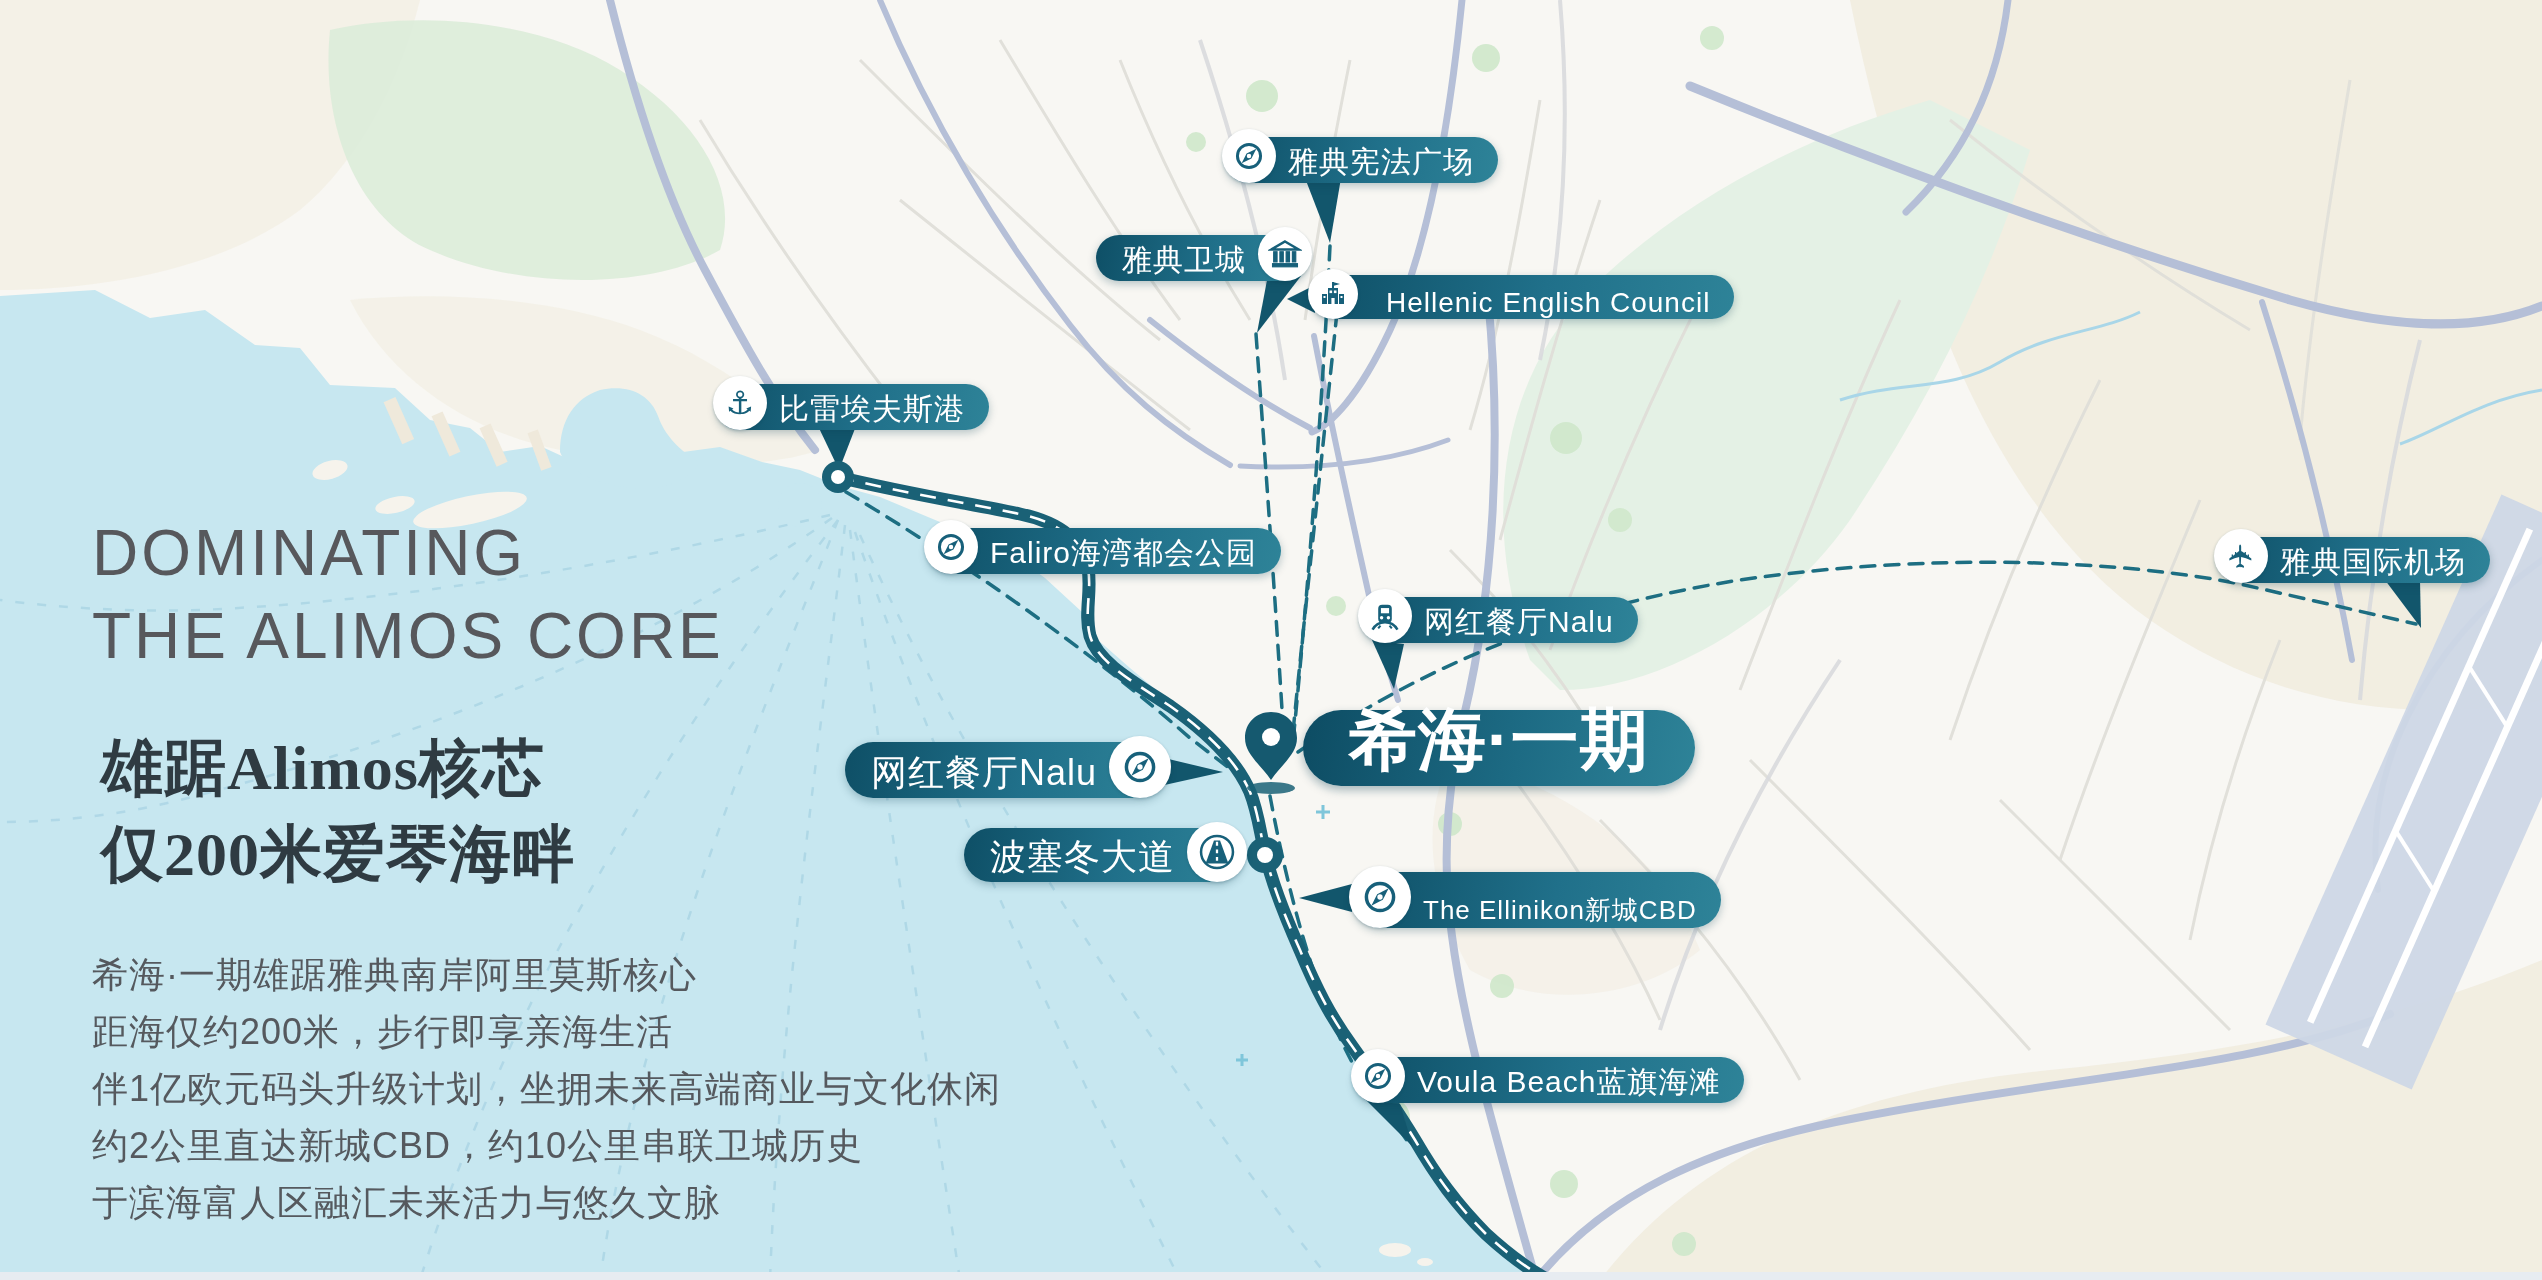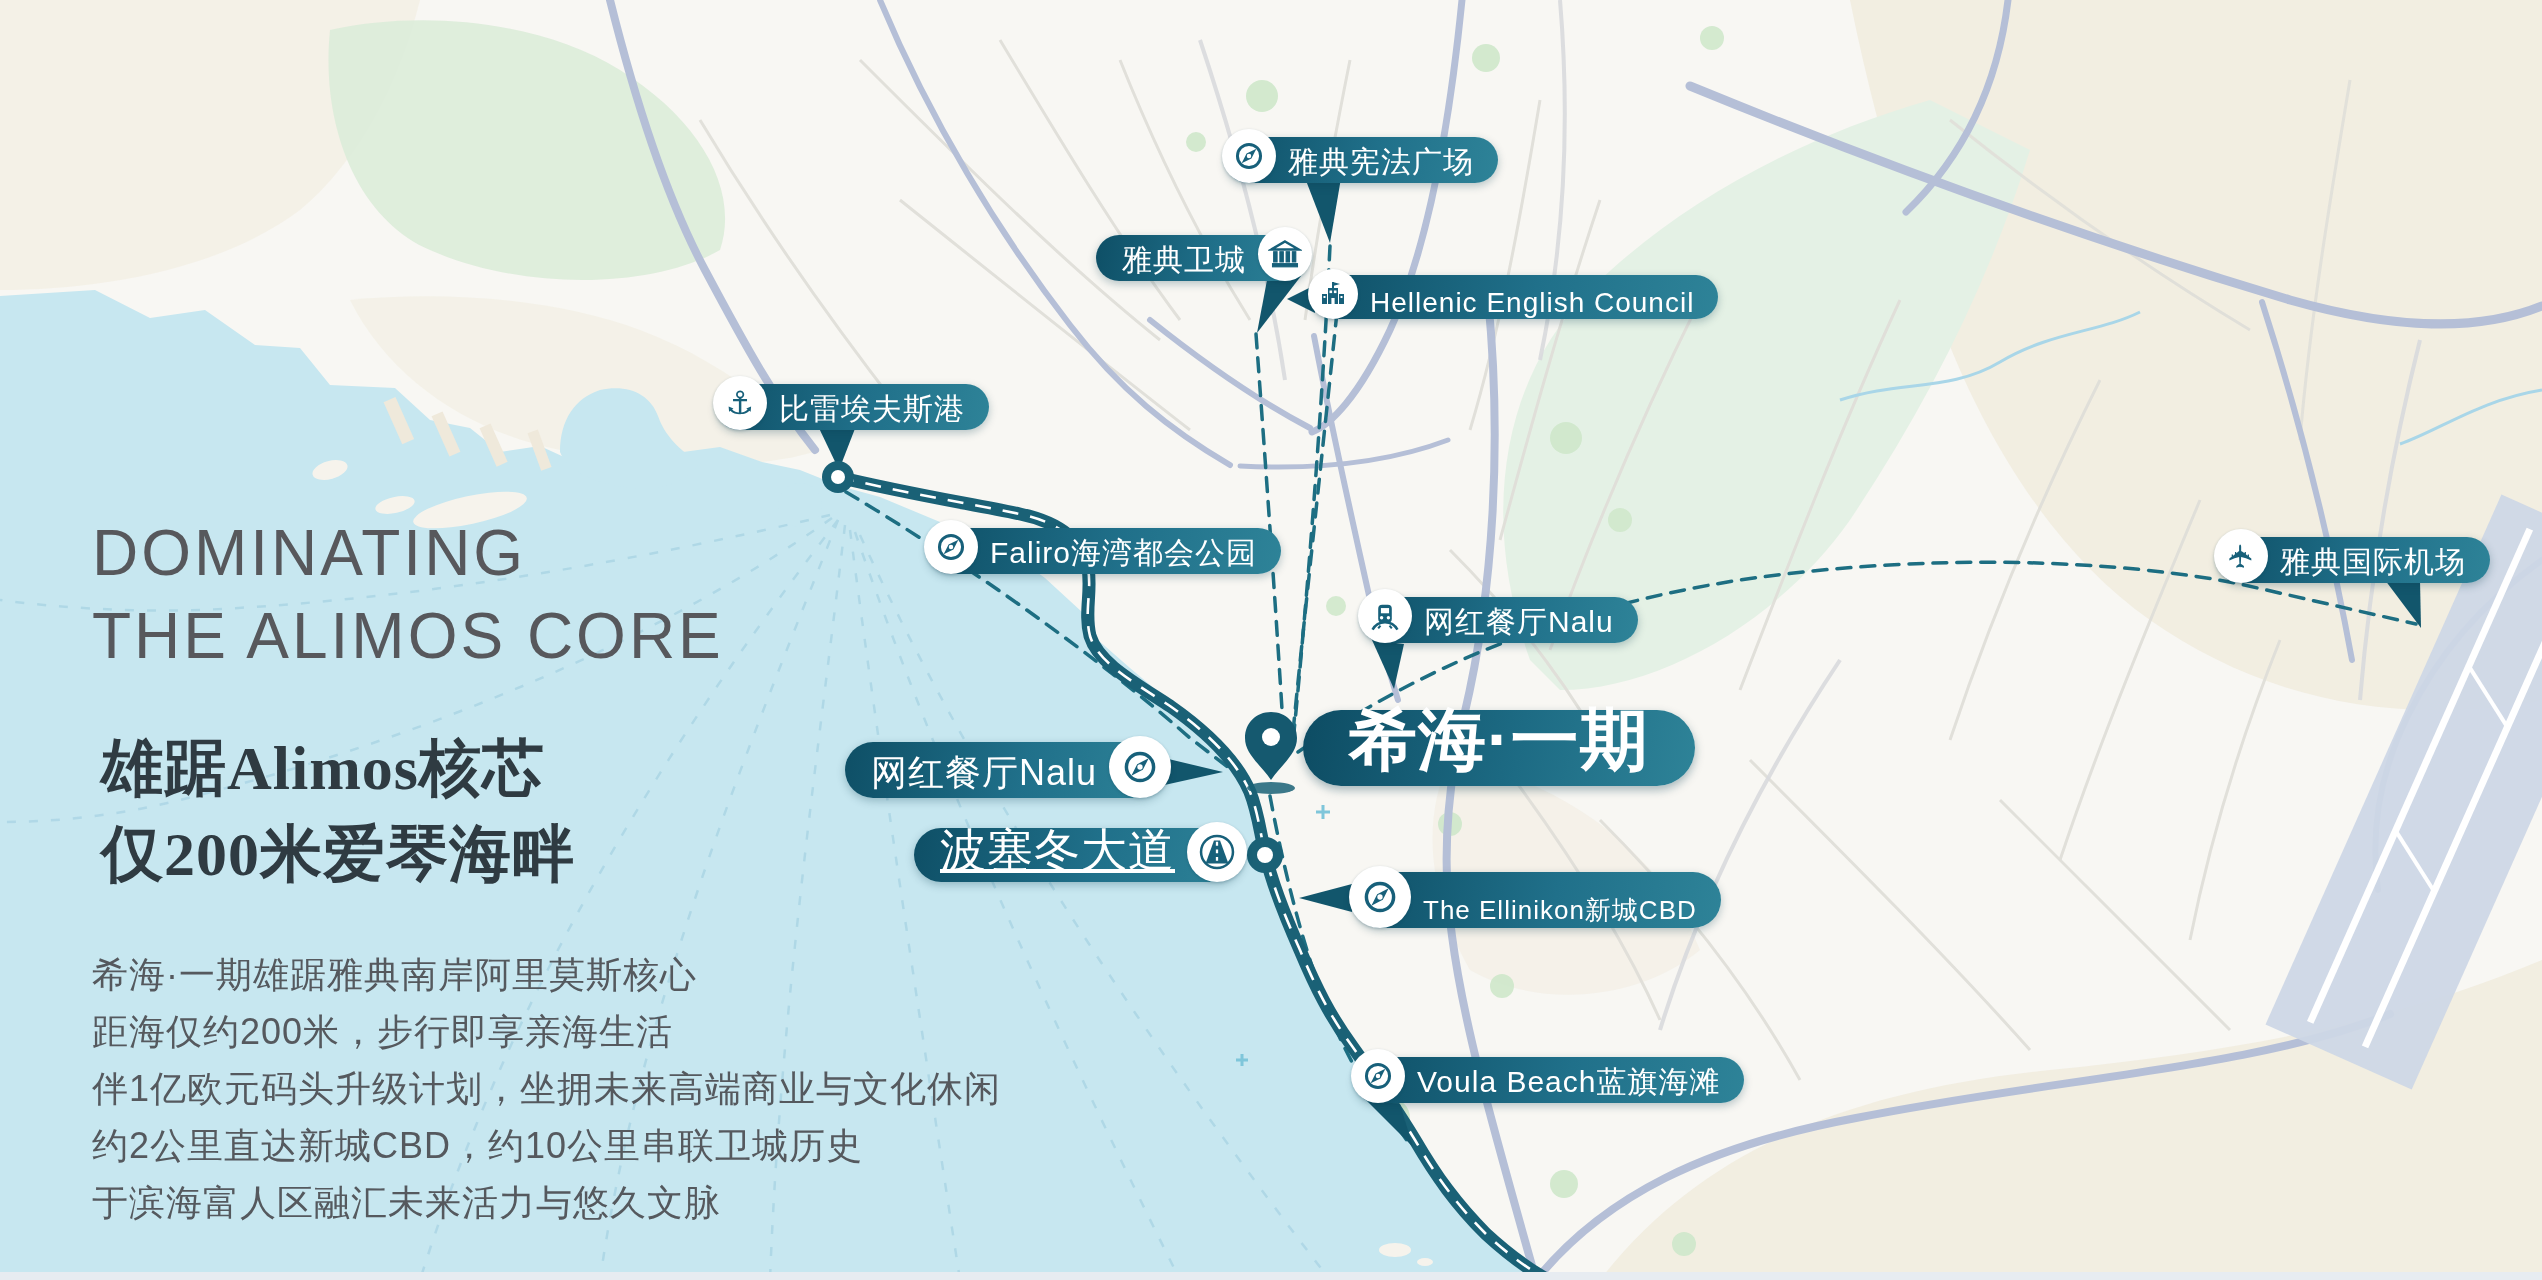--- a/index.html
+++ b/index.html
@@ -247,21 +247,21 @@
           <polygon points="15,4 27,11 3,11" fill="none" stroke-width="2.2"></polygon>
           <rect x="5" y="13" width="3" height="9"></rect>
           <rect x="10.5" y="13" width="3" height="9"></rect>
           <rect x="16" y="13" width="3" height="9"></rect>
           <rect x="21.5" y="13" width="3" height="9"></rect>
           <rect x="4" y="23.5" width="22" height="2.8"></rect>
         </svg>
     </span>
   </div>
 
-  <div class="pill" style="left:1311px;top:275px;height:44px;font-size:28px;">
+  <div class="pill" style="left:1311px;top:275px;height:44px;font-size:28px;gap:16px;">
     <span class="icon" style="width:50px;height:50px;">
       <svg width="30" height="30" viewBox="0 0 30 30">
           <line x1="15" y1="3" x2="15" y2="9" stroke="#17607a" stroke-width="2"></line>
           <polygon points="15,3 22,5 15,7" fill="#17607a"></polygon>
           <rect x="10" y="9" width="10" height="16" fill="#17607a"></rect>
           <rect x="4" y="15" width="5" height="10" fill="#17607a"></rect>
           <rect x="21" y="15" width="5" height="10" fill="#17607a"></rect>
           <rect x="13.4" y="19" width="3.2" height="6" fill="#fff"></rect>
           <rect x="11.5" y="11.5" width="2.6" height="2.6" fill="#fff"></rect>
           <rect x="15.9" y="11.5" width="2.6" height="2.6" fill="#fff"></rect>
@@ -317,21 +317,21 @@
       <svg width="40" height="40" viewBox="0 0 30 30">
           <circle cx="15" cy="15" r="10.2" fill="none" stroke="#17607a" stroke-width="2.6"></circle>
           <g transform="rotate(45 15 15)">
             <polygon points="15,5.8 18,15 15,24.2 12,15" fill="#17607a"></polygon>
           </g>
           <circle cx="15" cy="15" r="2" fill="#fff"></circle>
         </svg>
     </span>
   </div>
 
-  <div class="pill icon-right" style="right:1298px;top:828px;height:54px;font-size:46px;text-decoration:underline;">
+  <div class="pill icon-right" style="right:1298px;top:828px;height:54px;font-size:36px;">
     <span class="lbl">波塞冬大道</span>
     <span class="icon" style="width:60px;height:60px;">
       <svg width="38" height="38" viewBox="0 0 30 30">
           <circle cx="15" cy="15" r="12.6" fill="none" stroke="#17607a" stroke-width="2"></circle>
           <polygon points="6,24 12.6,6 17.4,6 24,24" fill="#17607a"></polygon>
           <line x1="15" y1="7" x2="15" y2="23" stroke="#fff" stroke-width="1.8" stroke-dasharray="3 3"></line>
         </svg>
     </span>
   </div>
 

